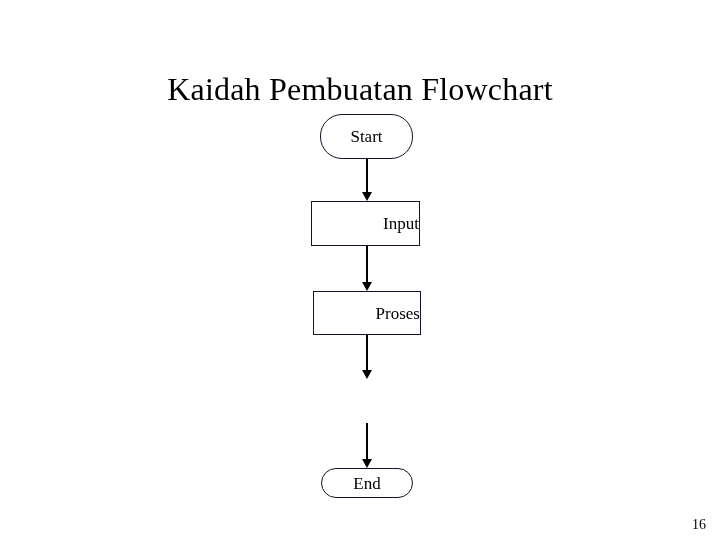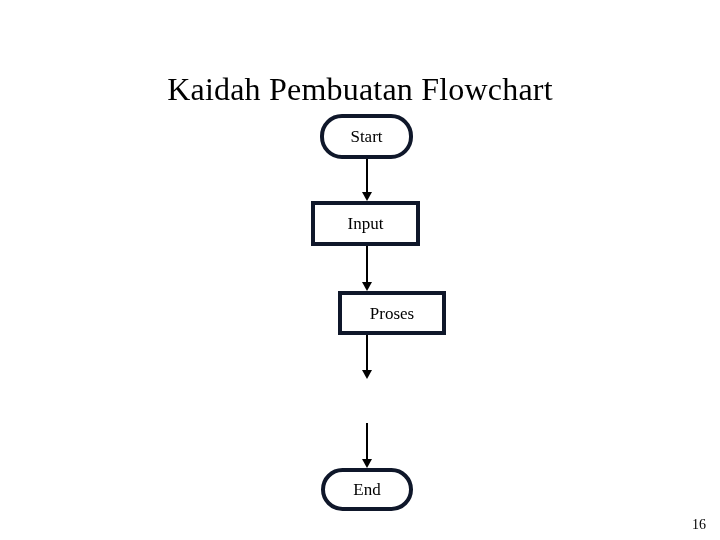--- a/index.html
+++ b/index.html
@@ -47,47 +47,48 @@
     left: 0;
     top: 0;
     width: 720px;
     height: 540px;
   }
 
   .node {
     position: absolute;
     box-sizing: border-box;
     background: #ffffff;
-    border: 4px solid #0f172a;
+    border: 1px solid #0f172a;
     display: flex;
     align-items: center;
     justify-content: center;
     font-size: 17px;
     line-height: 1;
     font-family: "Liberation Serif", "DejaVu Serif", serif;
     color: #000000;
   }
   .node-label {
     display: block;
     white-space: nowrap;
   }
 
   .node.terminator {
     border-radius: 22px;
   }
   .node.process {
     border-radius: 0;
+    justify-content: flex-end;
   }
 
   
   #node-start   { left: 320px; top: 114px; width: 93px;  height: 45px; }
   #node-input   { left: 311px; top: 201px; width: 109px; height: 45px; }
-  #node-proses  { left: 313px; top: 291px; width: 108px; height: 44px; margin-left: 25px; }
+  #node-proses  { left: 313px; top: 291px; width: 108px; height: 44px; }
   #node-output  { left: 313px; top: 379px; width: 109px; height: 44px; }
-  #node-end     { left: 321px; top: 468px; width: 92px;  height: 43px; }
+  #node-end     { left: 321px; top: 468px; width: 92px;  height: 30px; }
 
   
   .connector {
     position: absolute;
     width: 14px;
     left: 360px;
   }
   .connector .shaft {
     position: absolute;
     left: 6px;

